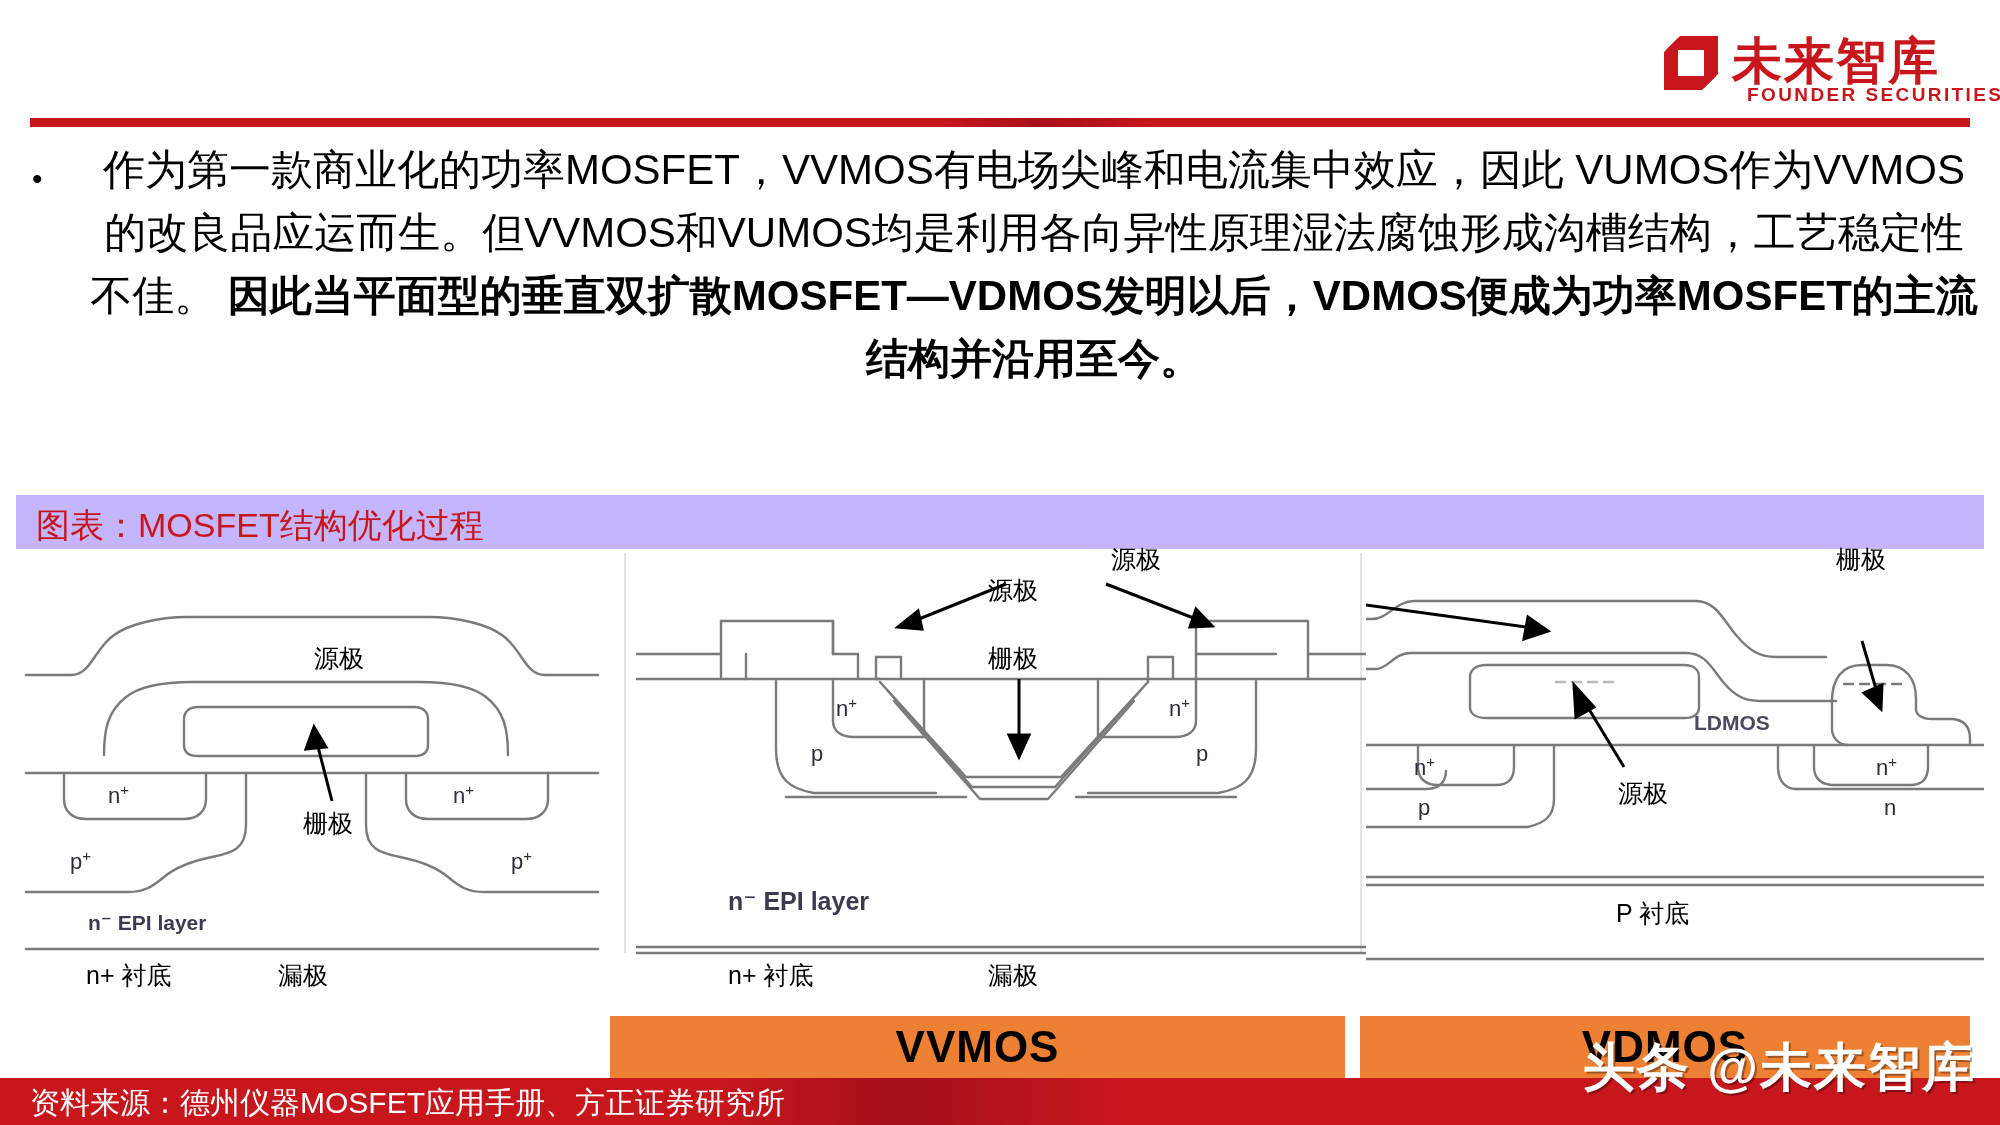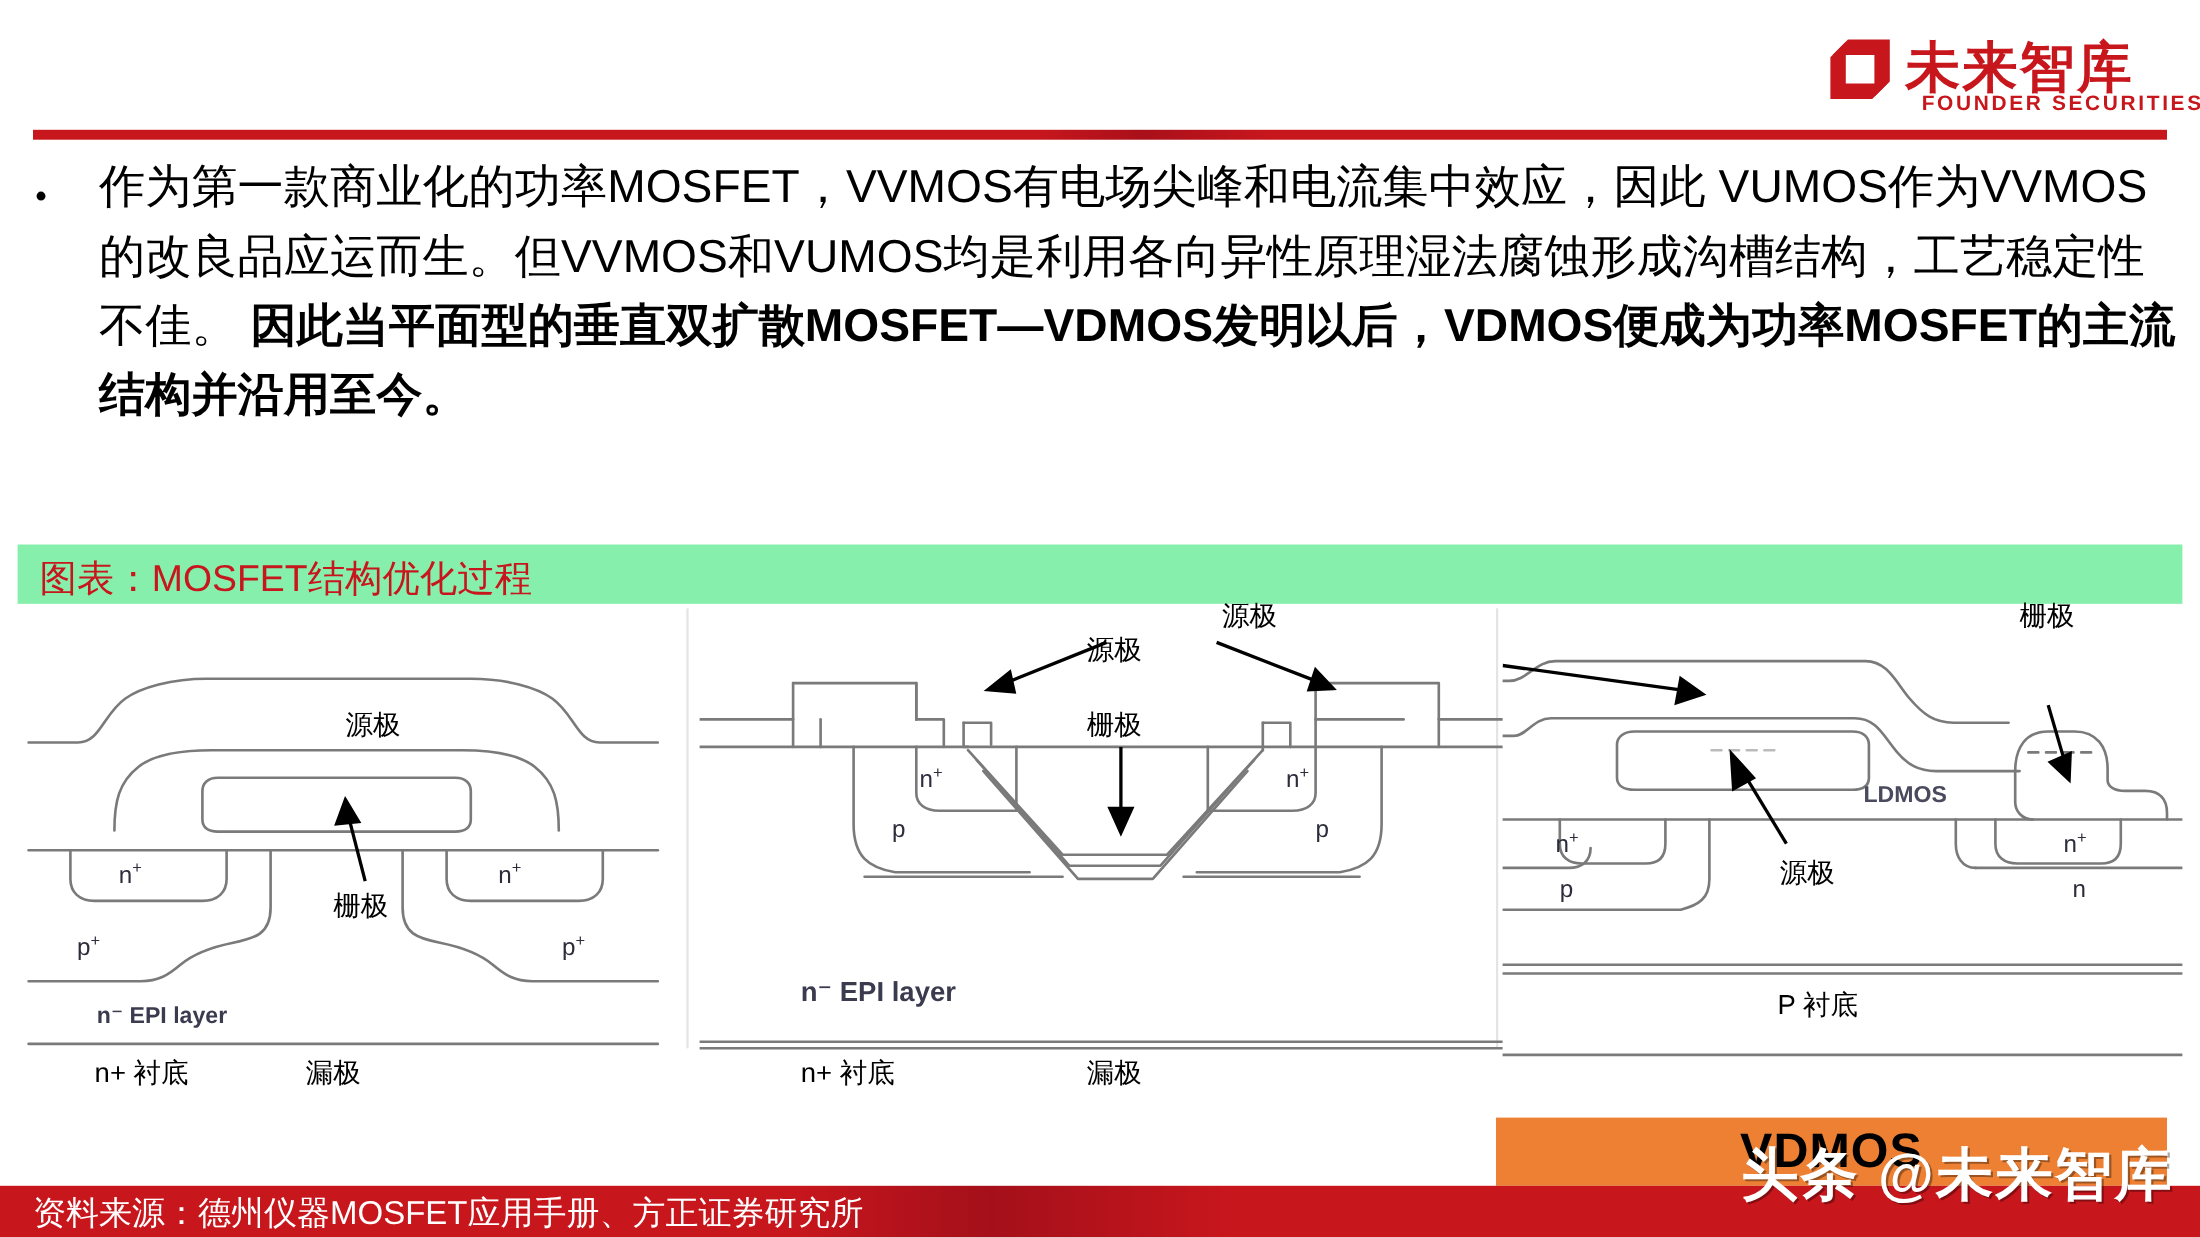--- a/index.html
+++ b/index.html
@@ -16,25 +16,25 @@
   .logo-mark{position:absolute;left:0;top:4px;width:62px;height:62px;}
   .logo-cn{position:absolute;left:72px;top:-2px;font-size:50px;font-weight:bold;color:#c8161d;letter-spacing:2px;white-space:nowrap;}
   .logo-en{position:absolute;left:76px;top:54px;font-size:19px;font-weight:bold;color:#c8161d;letter-spacing:2.4px;white-space:nowrap;margin-left:11px;}
 
   .rule{position:absolute;left:30px;top:118px;width:1940px;height:9px;
         background:linear-gradient(90deg,#c8161d 0%,#c8161d 47%,#a9101a 52%,#c8161d 58%,#c8161d 100%);}
 
   
   .body-block{position:absolute;left:28px;top:138px;width:1950px;}
   .bullet{position:absolute;left:4px;top:24px;font-size:30px;color:#000;}
-  .para{margin-left:62px;font-size:42px;line-height:63px;color:#000;letter-spacing:0px;}
+  .para{margin-left:62px;font-size:42px;line-height:63px;color:#000;letter-spacing:0px;text-align:center;}
   .para b{font-weight:bold;}
 
   
-  .fig-band{position:absolute;left:16px;top:495px;width:1968px;height:54px;background:#86efac;}
+  .fig-band{position:absolute;left:16px;top:495px;width:1968px;height:54px;background:#c4b5fd;}
   .fig-band span{position:absolute;left:20px;top:8px;font-size:34px;color:#c8161d;white-space:nowrap;}
 
   
   .figs{position:absolute;left:16px;top:549px;width:1968px;height:466px;background:#fff;}
   .panel{position:absolute;top:0;height:466px;}
   .p1{left:0px;width:620px;}
   .p2{left:620px;width:730px;}
   .p3{left:1350px;width:618px;}
   .divider{position:absolute;top:4px;width:2px;height:400px;background:#e4e4e4;}
 
@@ -250,20 +250,21 @@
       <div class="lbl-sm" style="left:328px;top:162px;color:#4a4a5e">LDMOS</div>
       <div class="lbl-np" style="left:48px;top:204px"><span>n</span><sup>+</sup></div>
       <div class="lbl-np" style="left:510px;top:204px"><span>n</span><sup>+</sup></div>
       <div class="lbl-np" style="left:52px;top:246px">p</div>
       <div class="lbl-np" style="left:518px;top:246px">n</div>
       <div class="lbl" style="left:252px;top:228px">源极</div>
       <div class="lbl" style="left:250px;top:348px">P 衬底</div>
     </div>
   </div>
 
+  <div class="bar bar2">VVMOS</div>
   <div class="bar bar3">VDMOS</div>
 
   <div class="footer">
     <span>资料来源：德州仪器MOSFET应用手册、方正证券研究所</span>
   </div>
 
   <div class="watermark">头条 @未来智库</div>
 
 </div>
 

